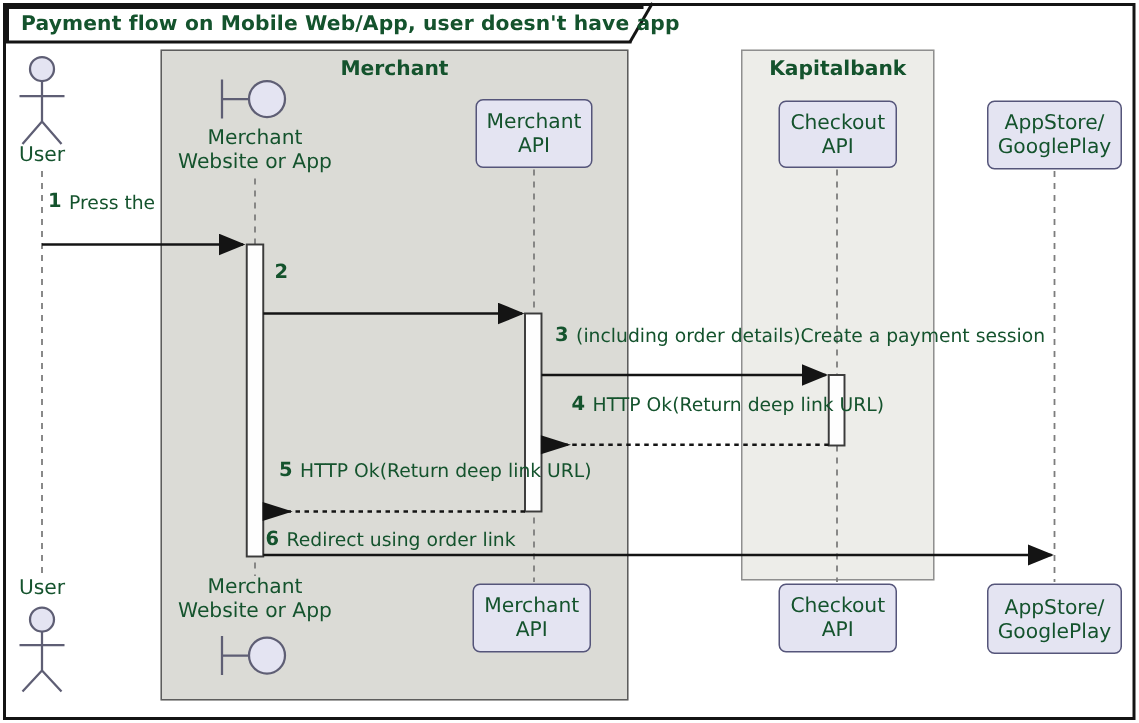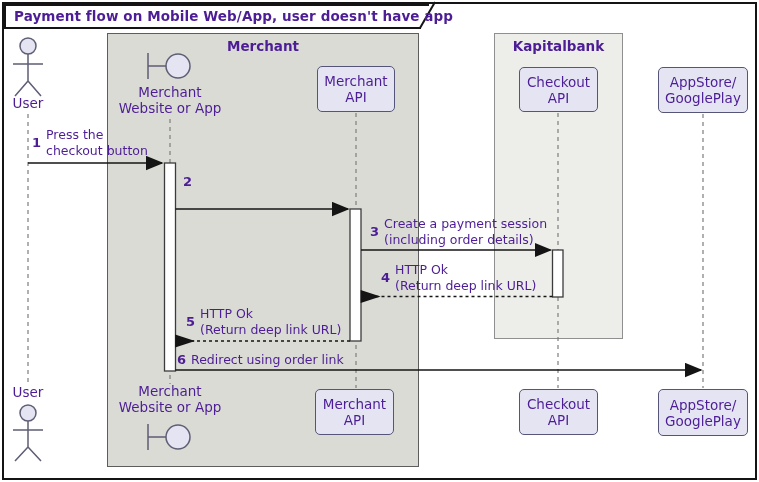--- a/index.html
+++ b/index.html
@@ -1,35 +1,35 @@
 <!DOCTYPE html>
 <html><head>
 <meta charset="utf-8">
 <style>
   html,body{margin:0;padding:0;background:#fff;}
   .stage{
     position:relative;width:759px;height:482px;background:#ffffff;
-    font-family:"DejaVu Sans","Liberation Sans",sans-serif;color:#4c1d95;
+    font-family:"DejaVu Sans","Liberation Sans",sans-serif;color:#14532d;
     overflow:hidden;
   }
   .outer-frame{
     position:absolute;left:2px;top:2px;width:751px;height:474px;
     border:2px solid #141414;
   }
   .title-text{
     position:absolute;left:14px;top:8px;font-size:13.5px;font-weight:bold;
     white-space:nowrap;z-index:4;letter-spacing:.1px;
   }
   .frame-box{position:absolute;box-sizing:border-box;z-index:1;}
   .frame-merchant{
     left:107px;top:33px;width:312px;height:434px;
     background:#DBDBD6;border:1.5px solid #5d5d5d;
   }
   .frame-kapitalbank{
-    left:494px;top:33px;width:129px;height:306px;
+    left:494px;top:33px;width:129px;height:354px;
     background:#EDEDE9;border:1.5px solid #8f8f8f;
   }
   .frame-title{
     position:absolute;top:4px;left:0;right:0;text-align:center;
     font-weight:bold;font-size:13.5px;
   }
   .overlay{position:absolute;left:0;top:0;z-index:2;}
   .pbox{
     position:absolute;background:#E4E4F2;border:1.4px solid #55557A;
     border-radius:5px;display:flex;flex-direction:column;align-items:center;
@@ -48,21 +48,21 @@
   }
   .plabel-user-top{left:28px;top:96px;}
   .plabel-user-bot{left:28px;top:385px;}
   .plabel-mwa-top{left:170px;top:85px;}
   .plabel-mwa-bot{left:170px;top:384px;}
   .msg{
     position:absolute;display:flex;align-items:center;gap:5px;z-index:4;
     font-size:12.5px;line-height:15.5px;white-space:nowrap;
   }
   .msg .num{font-weight:bold;font-size:13px;}
-  .msg .lines{display:flex;flex-direction:column;}
+  .msg .lines{display:flex;flex-direction:row;}
   .msg1{left:32px;top:127px;}
   .msg2{left:183px;top:174px;}
   .msg3{left:370px;top:216px;}
   .msg4{left:381px;top:262px;}
   .msg5{left:186px;top:306px;}
   .msg6{left:177px;top:352px;}
 </style>
 </head>
 <body>
 
@@ -170,31 +170,30 @@
   </div>
   <div class="pbox pbox-bot-store">
     <div>AppStore/</div>
     <div>GooglePlay</div>
   </div>
 
   <div class="msg msg1">
     <span class="num">1</span>
     <span class="lines">
       <span>Press the</span>
-      <span>checkout button</span>
     </span>
   </div>
   <div class="msg msg2">
     <span class="num">2</span>
   </div>
   <div class="msg msg3">
     <span class="num">3</span>
     <span class="lines">
+      <span>(including order details)</span>
       <span>Create a payment session</span>
-      <span>(including order details)</span>
     </span>
   </div>
   <div class="msg msg4">
     <span class="num">4</span>
     <span class="lines">
       <span>HTTP Ok</span>
       <span>(Return deep link URL)</span>
     </span>
   </div>
   <div class="msg msg5">

